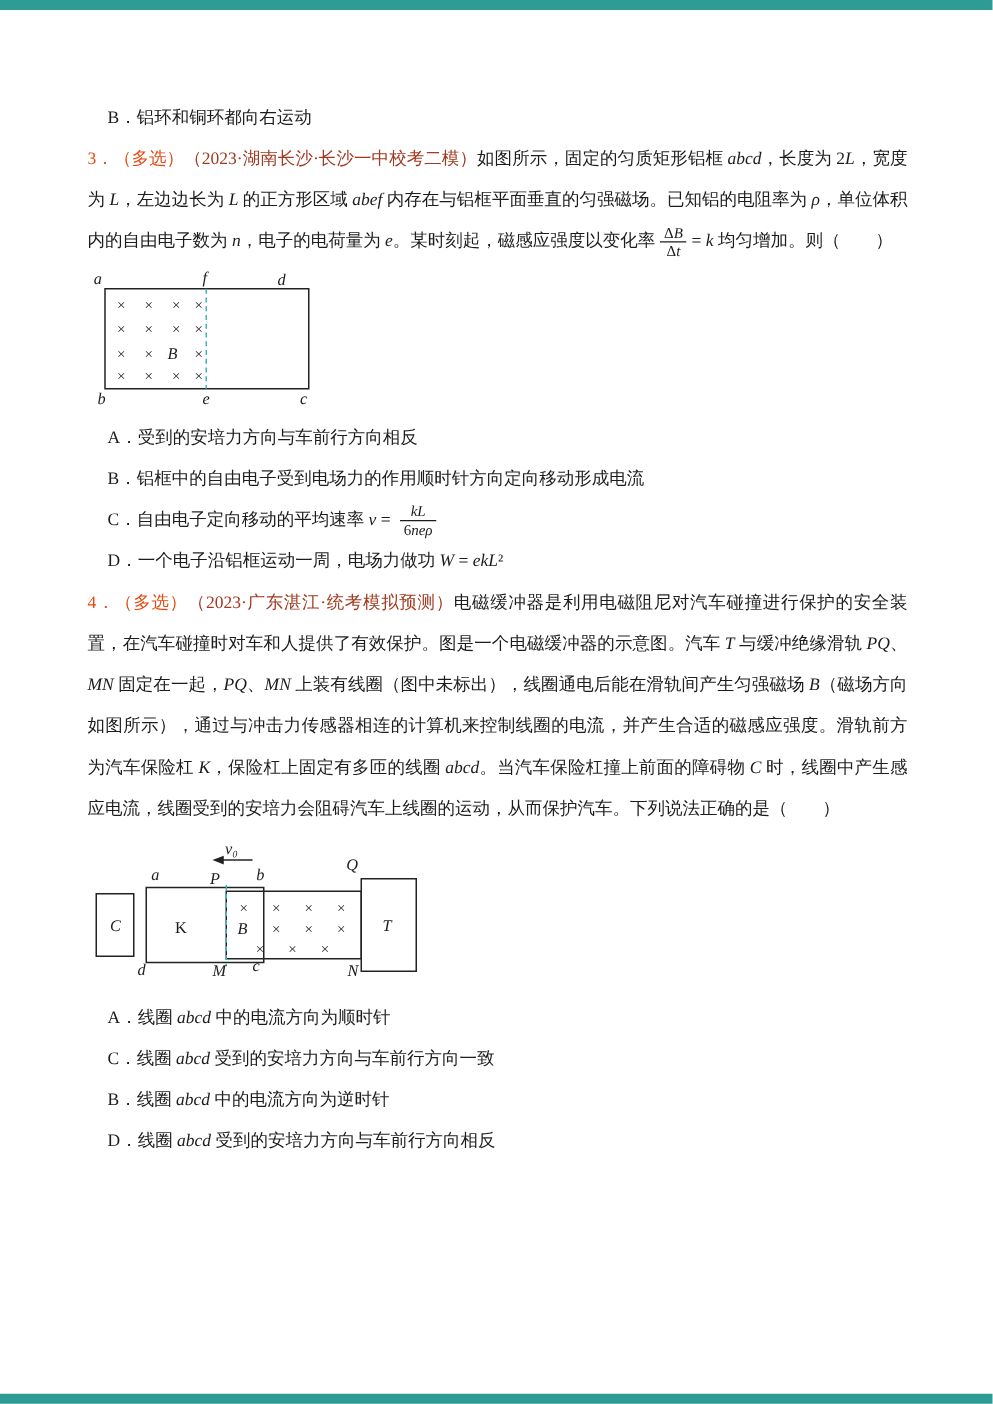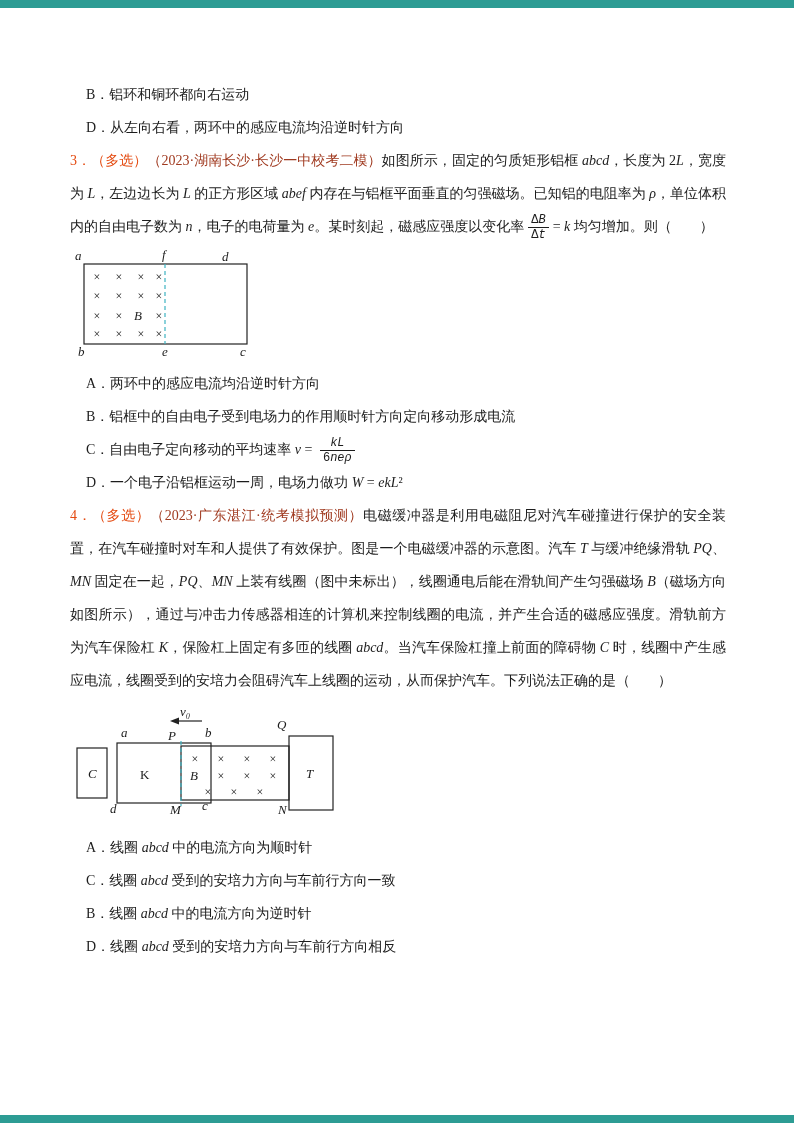--- a/index.html
+++ b/index.html
@@ -18,40 +18,39 @@
   .edge.top{top:0;}
   .edge.bottom{bottom:0;}
   .content{position:absolute;left:70px;top:78px;width:656px;font-size:14px;line-height:33px;}
   p{margin:0;}
   p.body{text-align:justify;}
   p.opt{padding-left:16px;white-space:nowrap;}
   .qnum{color:var(--numc);}
   .qsrc{color:var(--srcc);font-weight:normal;}
   i{font-style:italic;}
   .frac{display:inline-block;vertical-align:middle;text-align:center;
-        font-size:12px;line-height:1.2;margin:0 4px;font-family:Liberation Mono, monospace;}
+        font-size:12px;line-height:1.2;margin:0 4px;}
   .frac .num{display:block;border-bottom:1px solid currentColor;padding:0 3px;}
   .frac .den{display:block;padding:0 3px;}
   svg.fig{display:block;margin:4px 0 8px 0;}
   svg.fig text{font-size:13px;font-family:"Liberation Serif","DejaVu Serif",serif;fill:#1c1c1c;}
   svg.fig text.it{font-style:italic;}
   svg.fig text.cross{font-size:12px;text-anchor:middle;}
   svg.fig .ln{fill:none;stroke:#222;stroke-width:1.2;}
   svg.fig .dash{fill:none;stroke:#3EB3C2;stroke-width:1.2;stroke-dasharray:4 3;}
   svg.fig .arrow{stroke:#222;stroke-width:1.2;}
 </style>
 </head>
 <body>
 
 <div class="edge top"></div>
 
 <div class="content">
 
   <p class="opt">B．铝环和铜环都向右运动</p>
-  <p class="opt">D．从左向右看，两环中的感应电流均沿逆时针方向</p>
 
   <p class="body"><span class="qnum">3．（多选）</span><span class="qsrc">（2023·湖南长沙·长沙一中校考二模）</span><span>如图所示，固定的匀质矩形铝框 <i>abcd</i>，长度为 2<i>L</i>，宽度为 <i>L</i>，左边边长为 <i>L</i> 的正方形区域 <i>abef</i> 内存在与铝框平面垂直的匀强磁场。已知铝的电阻率为 <i>ρ</i>，单位体积内的自由电子数为 <i>n</i>，电子的电荷量为 <i>e</i>。某时刻起，磁感应强度以变化率</span><span class="frac"><span class="num">Δ<i>B</i></span><span class="den">Δ<i>t</i></span></span><span>= <i>k</i> 均匀增加。则（　　）</span></p>
 
   <svg class="fig" width="190" height="112" viewBox="0 0 190 112" style="margin-left:2px;">
     <rect x="12" y="17" width="163" height="80" class="ln"></rect>
     <line x1="93" y1="17" x2="93" y2="97" class="dash"></line>
 
     <text class="cross" x="25" y="34">×</text>
     <text class="cross" x="47" y="34">×</text>
     <text class="cross" x="69" y="34">×</text>
@@ -70,21 +69,21 @@
     <text class="cross" x="87" y="91">×</text>
 
     <text class="it" x="3" y="13">a</text>
     <text class="it" x="90" y="12">f</text>
     <text class="it" x="150" y="14">d</text>
     <text class="it" x="6" y="109">b</text>
     <text class="it" x="90" y="109">e</text>
     <text class="it" x="168" y="109">c</text>
   </svg>
 
-  <p class="opt">A．两环中的感应电流均沿逆时针方向</p>
+  <p class="opt">A．受到的安培力方向与车前行方向相反</p>
   <p class="opt">B．铝框中的自由电子受到电场力的作用顺时针方向定向移动形成电流</p>
   <p class="opt"><span>C．自由电子定向移动的平均速率 <i>v</i> = </span><span class="frac"><span class="num"><i>kL</i></span><span class="den">6<i>neρ</i></span></span></p>
   <p class="opt">D．一个电子沿铝框运动一周，电场力做功 <i>W</i> = <i>ekL</i>²</p>
 
   <p class="body"><span class="qnum">4．（多选）</span><span class="qsrc">（2023·广东湛江·统考模拟预测）</span><span>电磁缓冲器是利用电磁阻尼对汽车碰撞进行保护的安全装置，在汽车碰撞时对车和人提供了有效保护。图是一个电磁缓冲器的示意图。汽车 <i>T</i> 与缓冲绝缘滑轨 <i>PQ</i>、<i>MN</i> 固定在一起，<i>PQ</i>、<i>MN</i> 上装有线圈（图中未标出），线圈通电后能在滑轨间产生匀强磁场 <i>B</i>（磁场方向如图所示），通过与冲击力传感器相连的计算机来控制线圈的电流，并产生合适的磁感应强度。滑轨前方为汽车保险杠 <i>K</i>，保险杠上固定有多匝的线圈 <i>abcd</i>。当汽车保险杠撞上前面的障碍物 <i>C</i> 时，线圈中产生感应电流，线圈受到的安培力会阻碍汽车上线圈的运动，从而保护汽车。下列说法正确的是（　　）</span></p>
 
   <svg class="fig" width="265" height="118" viewBox="0 0 265 118" style="margin-left:4px;margin-top:8px;">
 
     <text class="it" x="106" y="11">v₀</text>
     <line x1="128" y1="16" x2="102" y2="16" class="arrow"></line>

